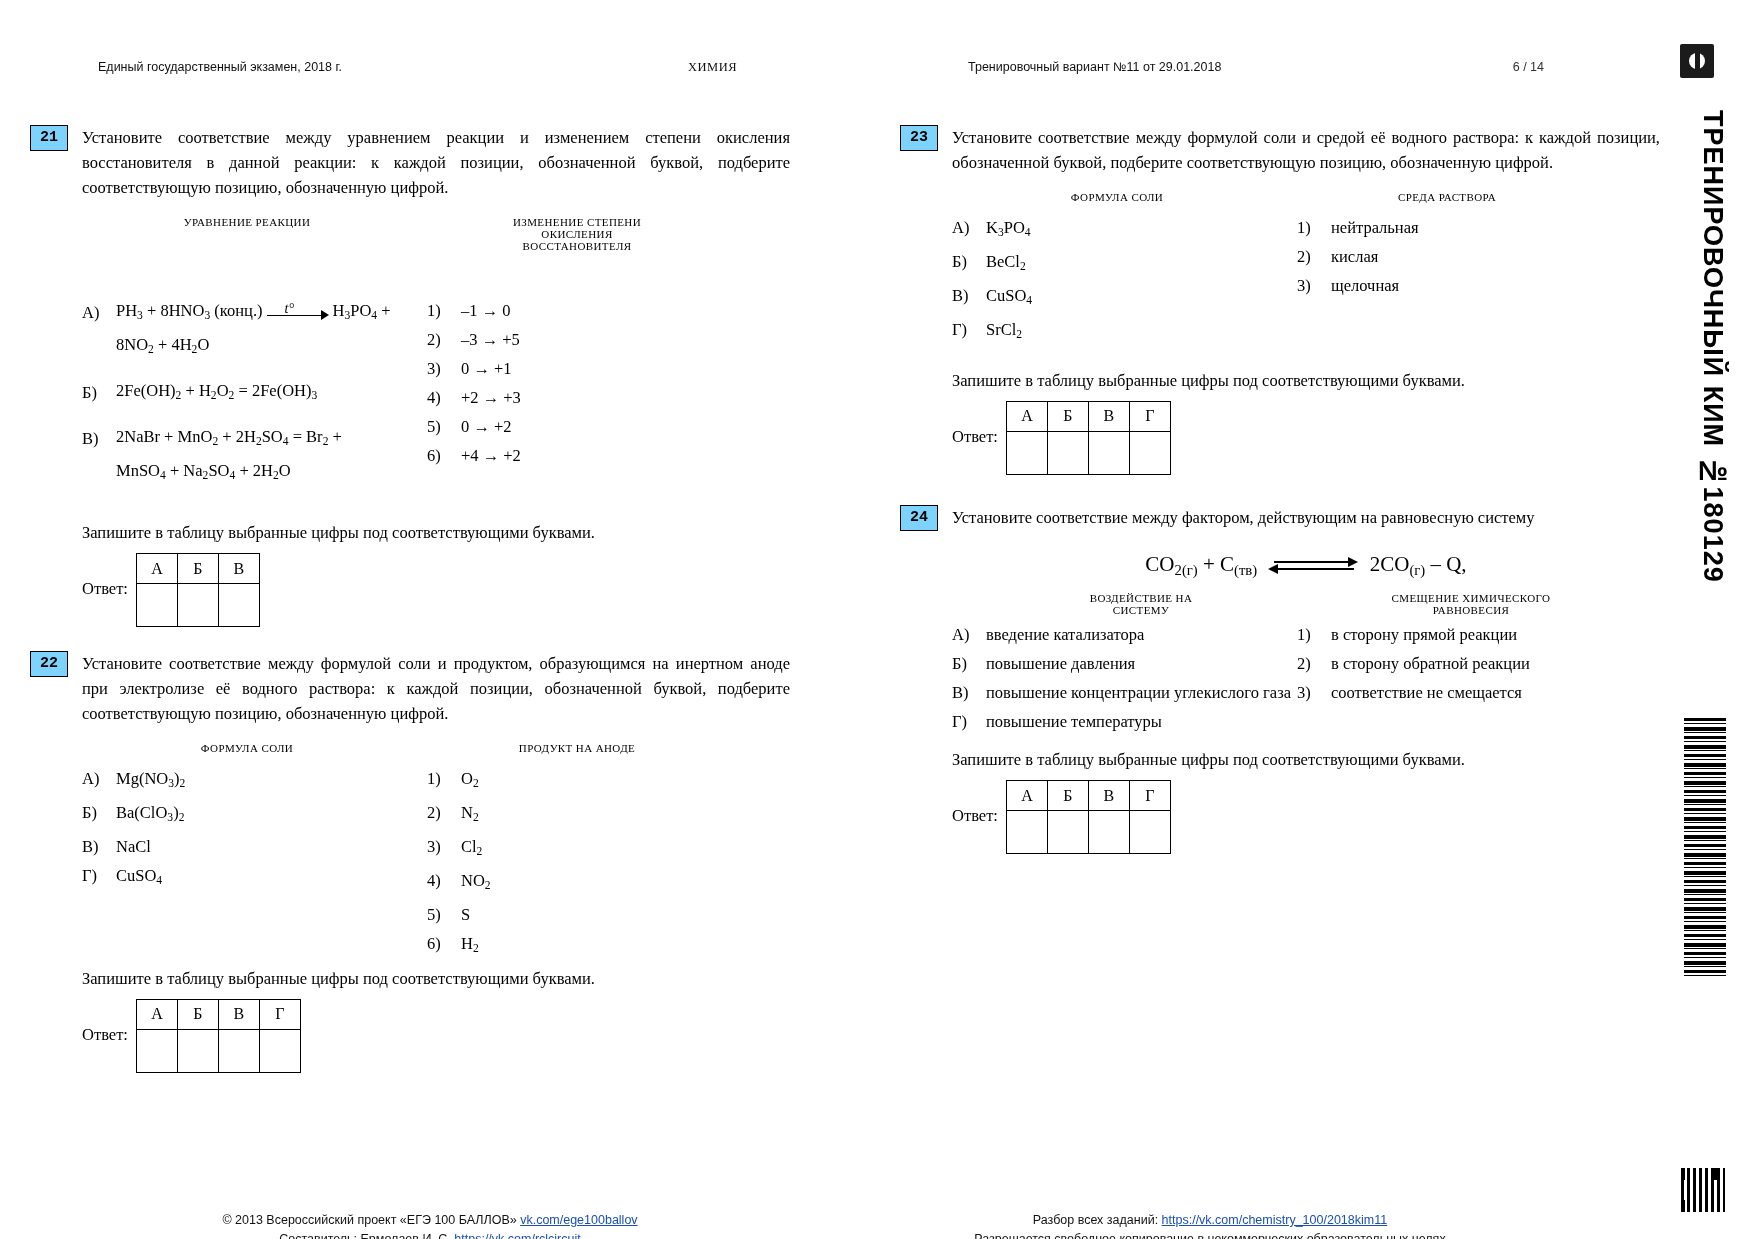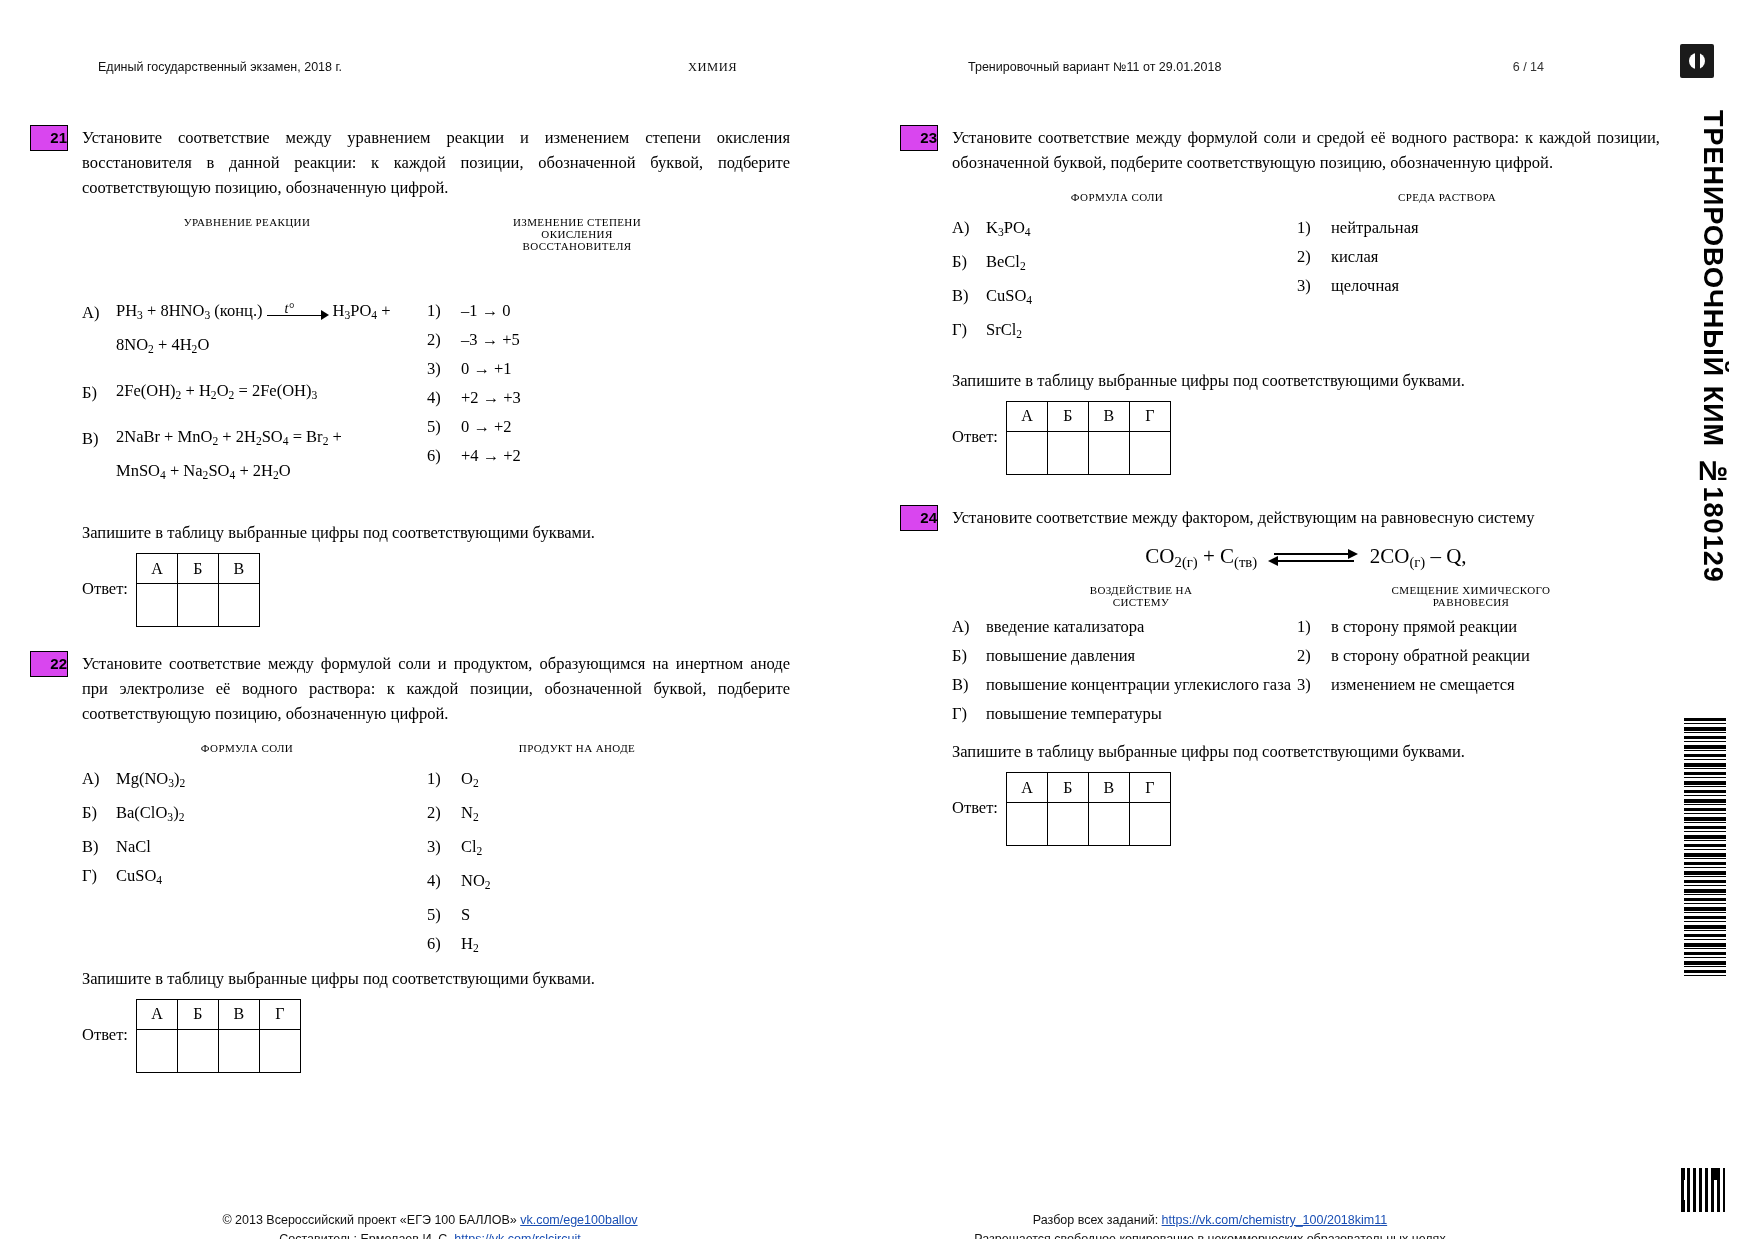--- a/index.html
+++ b/index.html
@@ -119,26 +119,26 @@
 
   
   .task { position: relative; margin-bottom: 18px; }
   .qnum {
     position: absolute;
     left: 0;
     top: 0;
     width: 36px;
     height: 24px;
     border: 1.5px solid #000;
-    text-align: right;
-    font-family: Liberation Sans, sans-serif;
+    text-align: center;
+    font-family: Liberation Mono, monospace;
     font-size: 15px;
     line-height: 23px;
     font-weight: 600;
-    background: #d946ef;
+    background: #7dd3fc;
   }
   .qtext {
     margin-left: 52px;
     font-size: 16.5px;
     line-height: 25px;
     text-align: justify;
     text-justify: inter-word;
   }
 
   .cols-head {
@@ -225,21 +225,21 @@
   }
   .arrow-t .tlab {
     position: absolute;
     left: 18px; top: -9px;
     font-style: italic;
     font-size: 14px;
   }
 
   .eq-center {
     margin-left: 52px;
-    margin-top: 14px;
+    margin-top: 22px;
     margin-bottom: 14px;
     text-align: center;
     font-size: 21px;
   }
   .eqarrow {
     display: inline-block;
     position: relative;
     width: 90px;
     height: 18px;
     vertical-align: middle;
@@ -587,21 +587,21 @@
           <div class="item">
             <span class="lab">1)</span>
             <span class="val">в сторону прямой реакции</span>
           </div>
           <div class="item">
             <span class="lab">2)</span>
             <span class="val">в сторону обратной реакции</span>
           </div>
           <div class="item">
             <span class="lab">3)</span>
-            <span class="val">изменением не смещается</span>
+            <span class="val">соответствие не смещается</span>
           </div>
         </div>
       </div>
 
       <div class="note" style="margin-top:14px;">Запишите в таблицу выбранные цифры под соответствующими буквами.</div>
 
       <div class="ans-wrap">
         <span class="ans-label">Ответ:</span>
         <table class="ans">
           <tbody>

